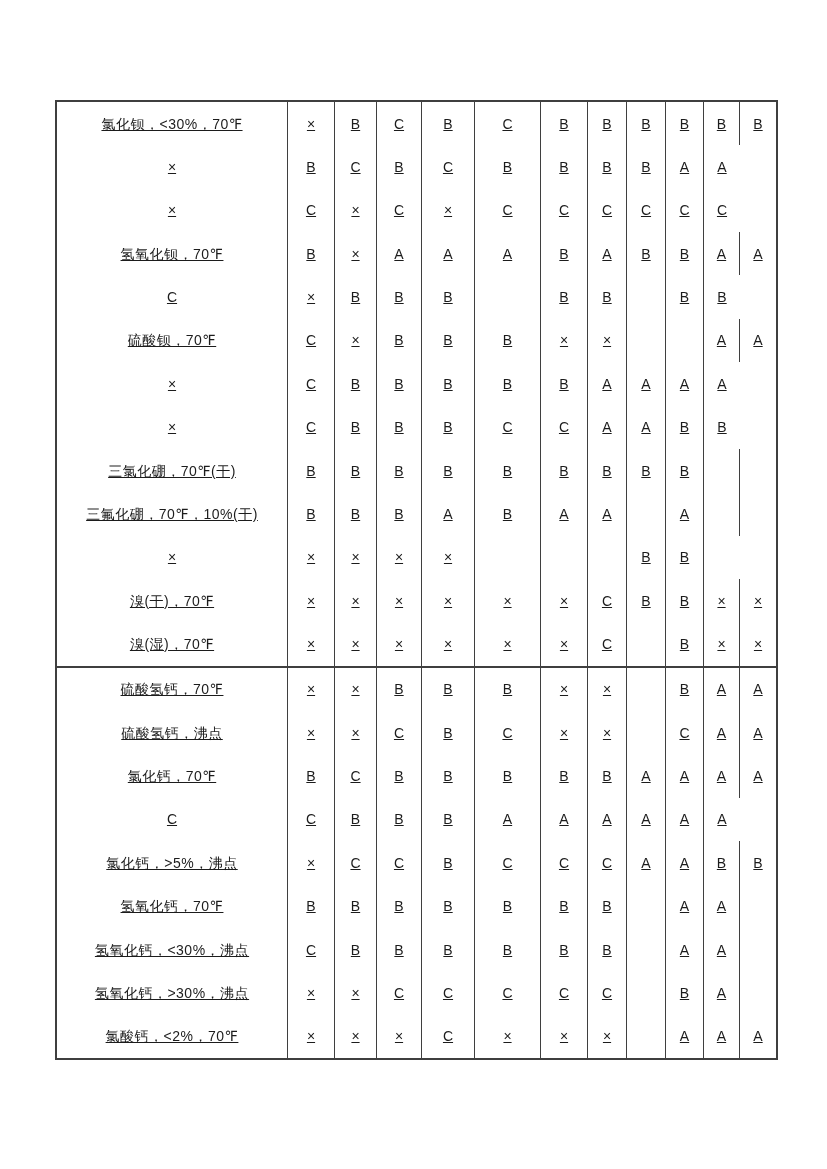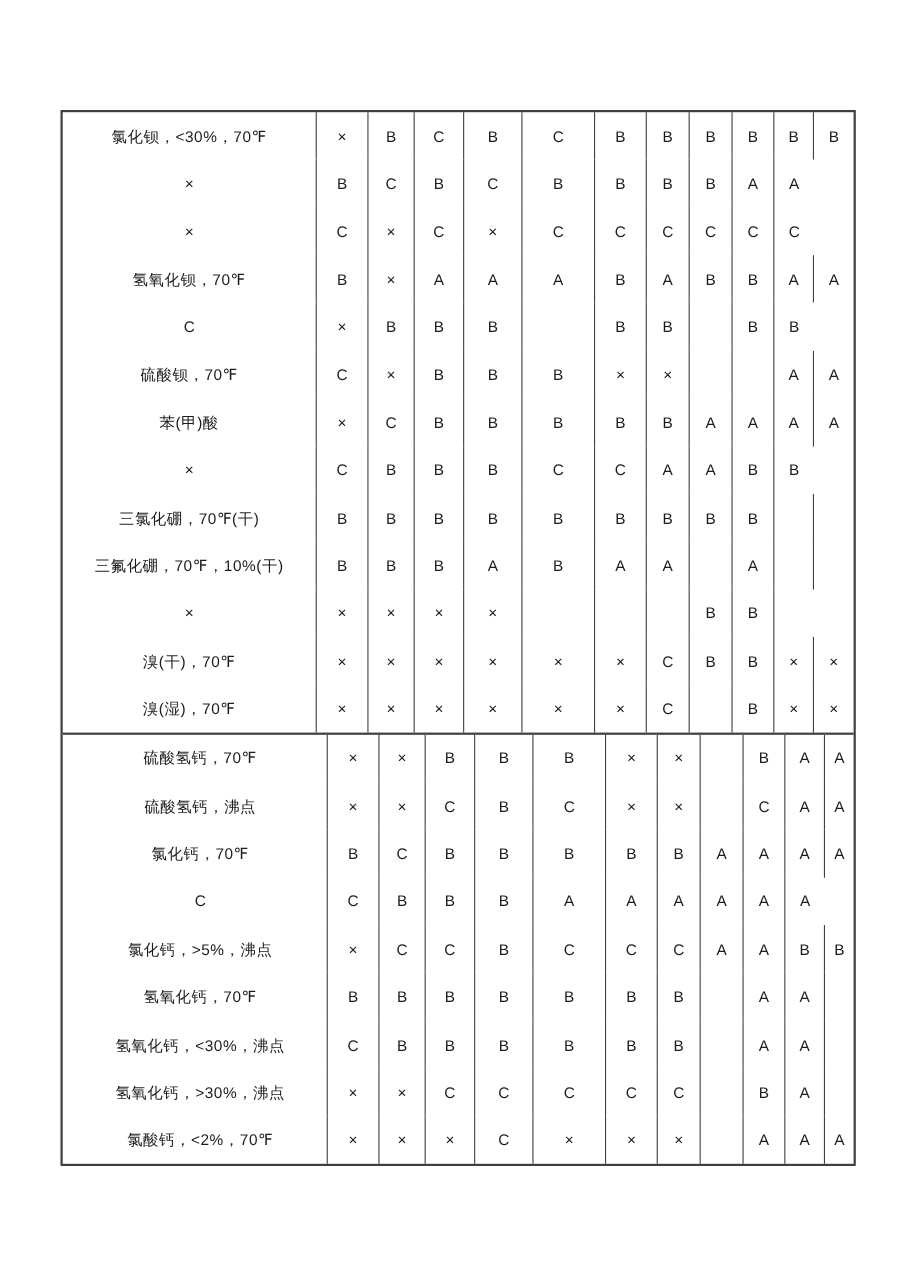--- a/index.html
+++ b/index.html
@@ -24,24 +24,24 @@
     position: absolute;
     left: 55px;
     top: 100px;
     width: 723px;
     box-sizing: border-box;
     border: 2px solid #3f3f3f;
     background: #ffffff;
   }
   .section {
     border-bottom: 2px solid #3f3f3f;
+    text-decoration: underline;
   }
   .section:last-child {
     border-bottom: none;
-    padding-left: 10px;
   }
   .row {
     display: grid;
     grid-template-columns: 231px 47px 42px 45px 53px 66px 47px 39px 39px 38px 36px 1fr;
     height: 43.36px;
   }
   .cell {
     border-right: 1px solid #3f3f3f;
     display: flex;
     align-items: center;
@@ -142,21 +142,20 @@
           <div class="cell">B</div>
           <div class="cell">B</div>
           <div class="cell">×</div>
           <div class="cell">×</div>
           <div class="cell"></div>
           <div class="cell"></div>
           <div class="cell">A</div>
           <div class="cell">A</div>
         </div>
         <div class="row">
-          <div class="cell label">苯(甲)酸</div>
           <div class="cell">×</div>
           <div class="cell">C</div>
           <div class="cell">B</div>
           <div class="cell">B</div>
           <div class="cell">B</div>
           <div class="cell">B</div>
           <div class="cell">B</div>
           <div class="cell">A</div>
           <div class="cell">A</div>
           <div class="cell">A</div>

